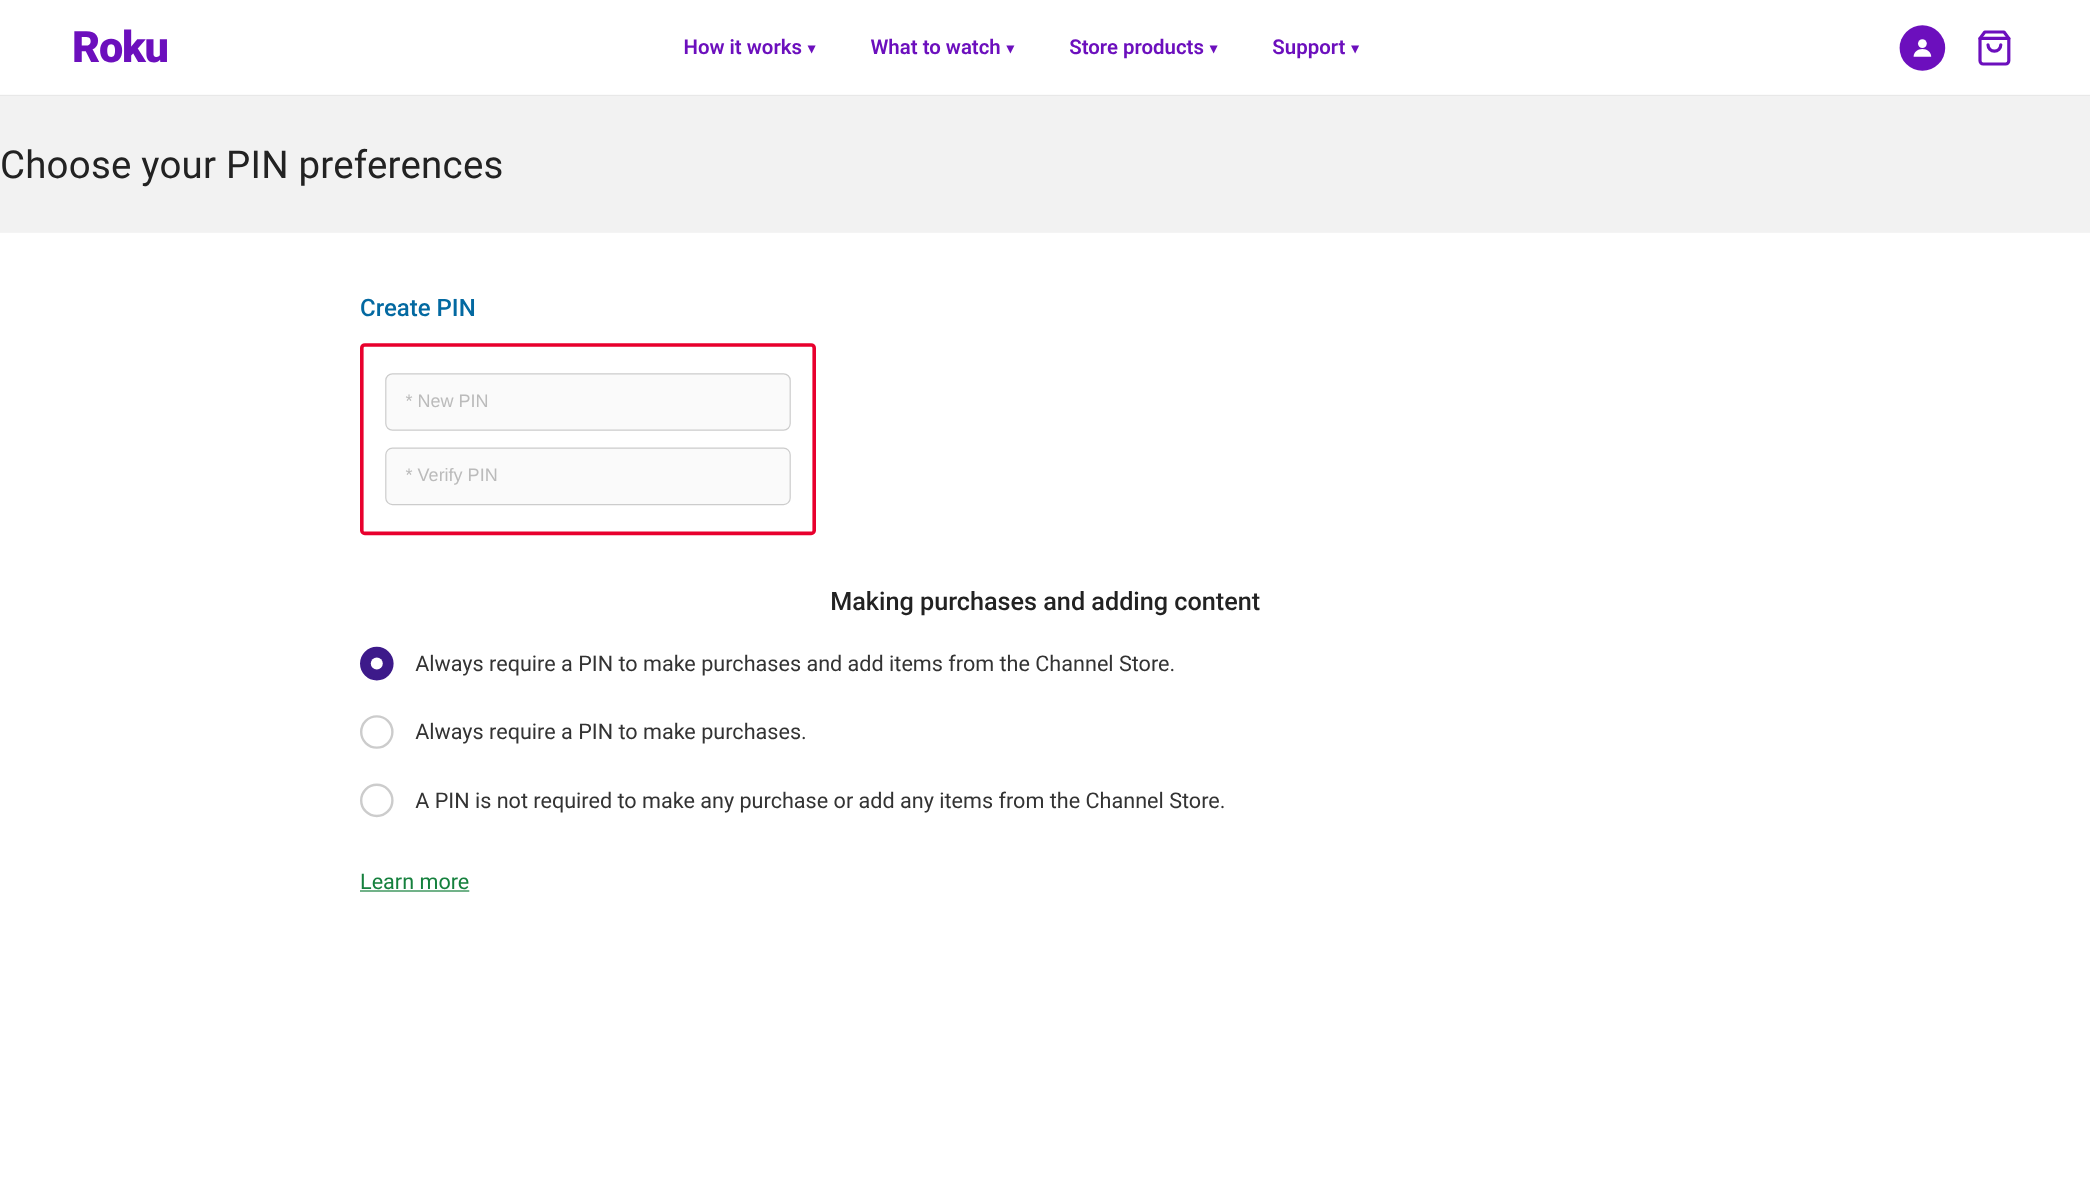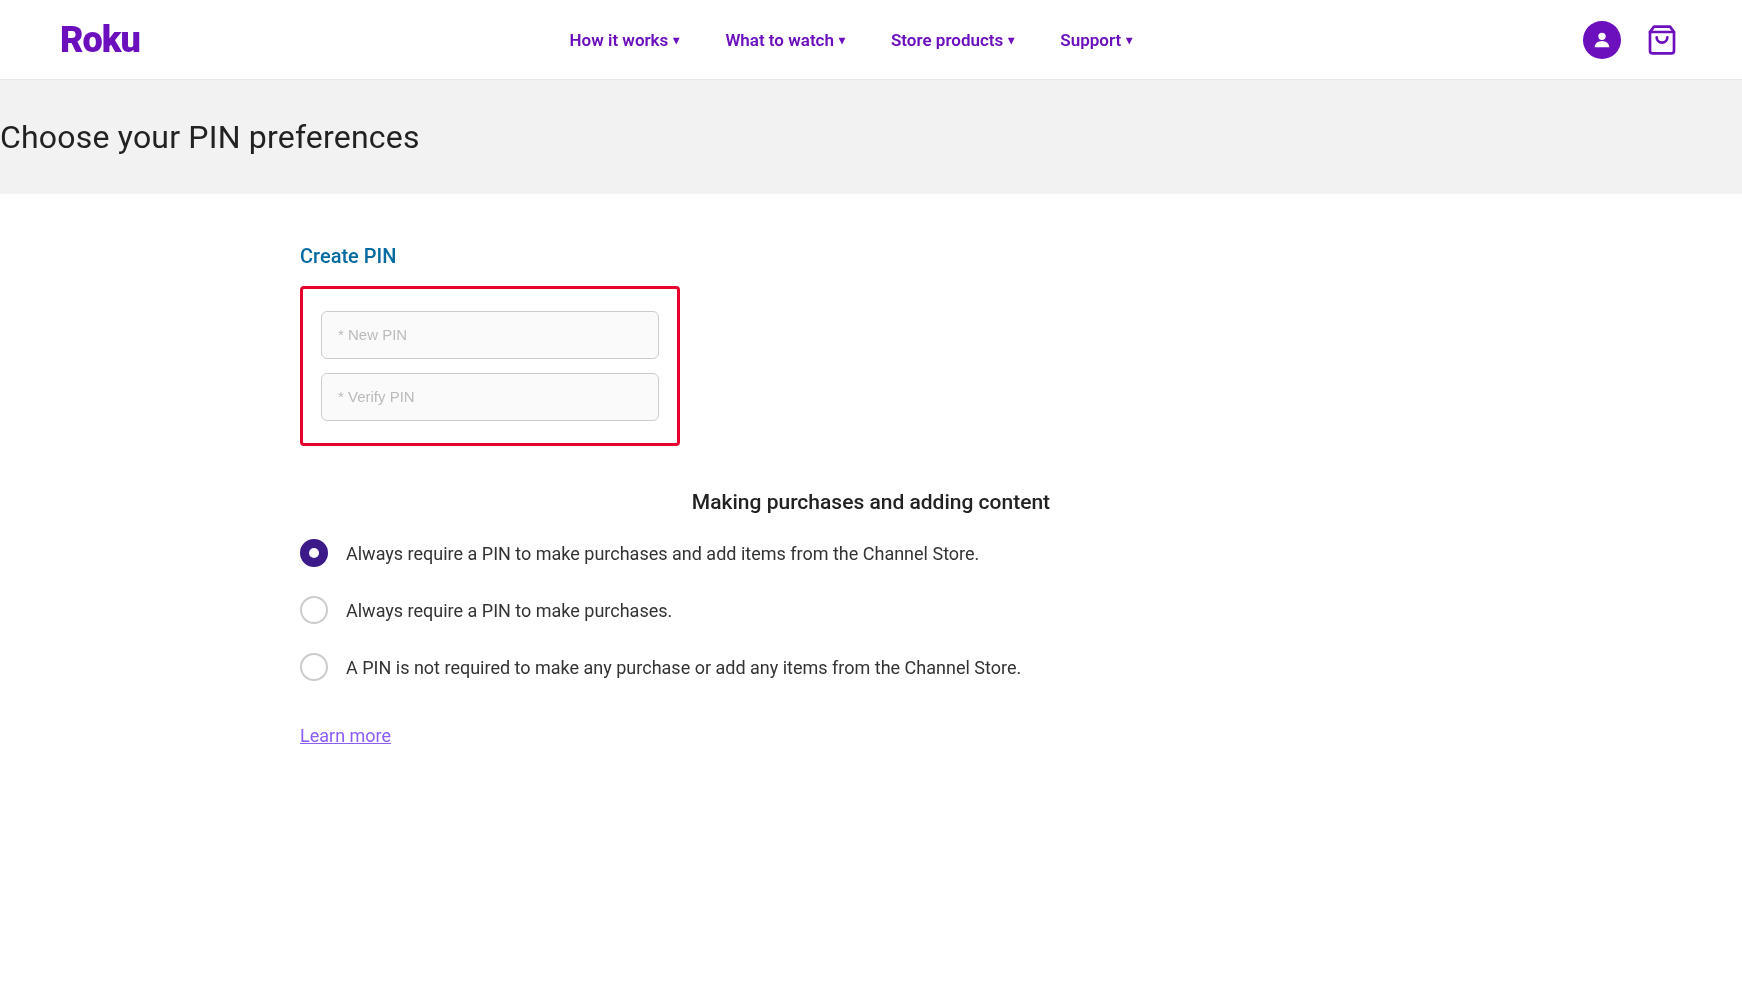--- a/index.html
+++ b/index.html
@@ -207,21 +207,21 @@
       max-width: 780px;
     }
 
     
     .learn-more-section {
       margin-top: 44px;
     }
 
     .learn-more-link {
       font-size: 18px;
-      color: #8b5cf6;
+      color: #15803d;
       text-decoration: underline;
       cursor: pointer;
     }
   </style>
 </head>
 <body>
 
 <header>
   <div class="logo-container">
     <span class="logo-text">Roku</span>

